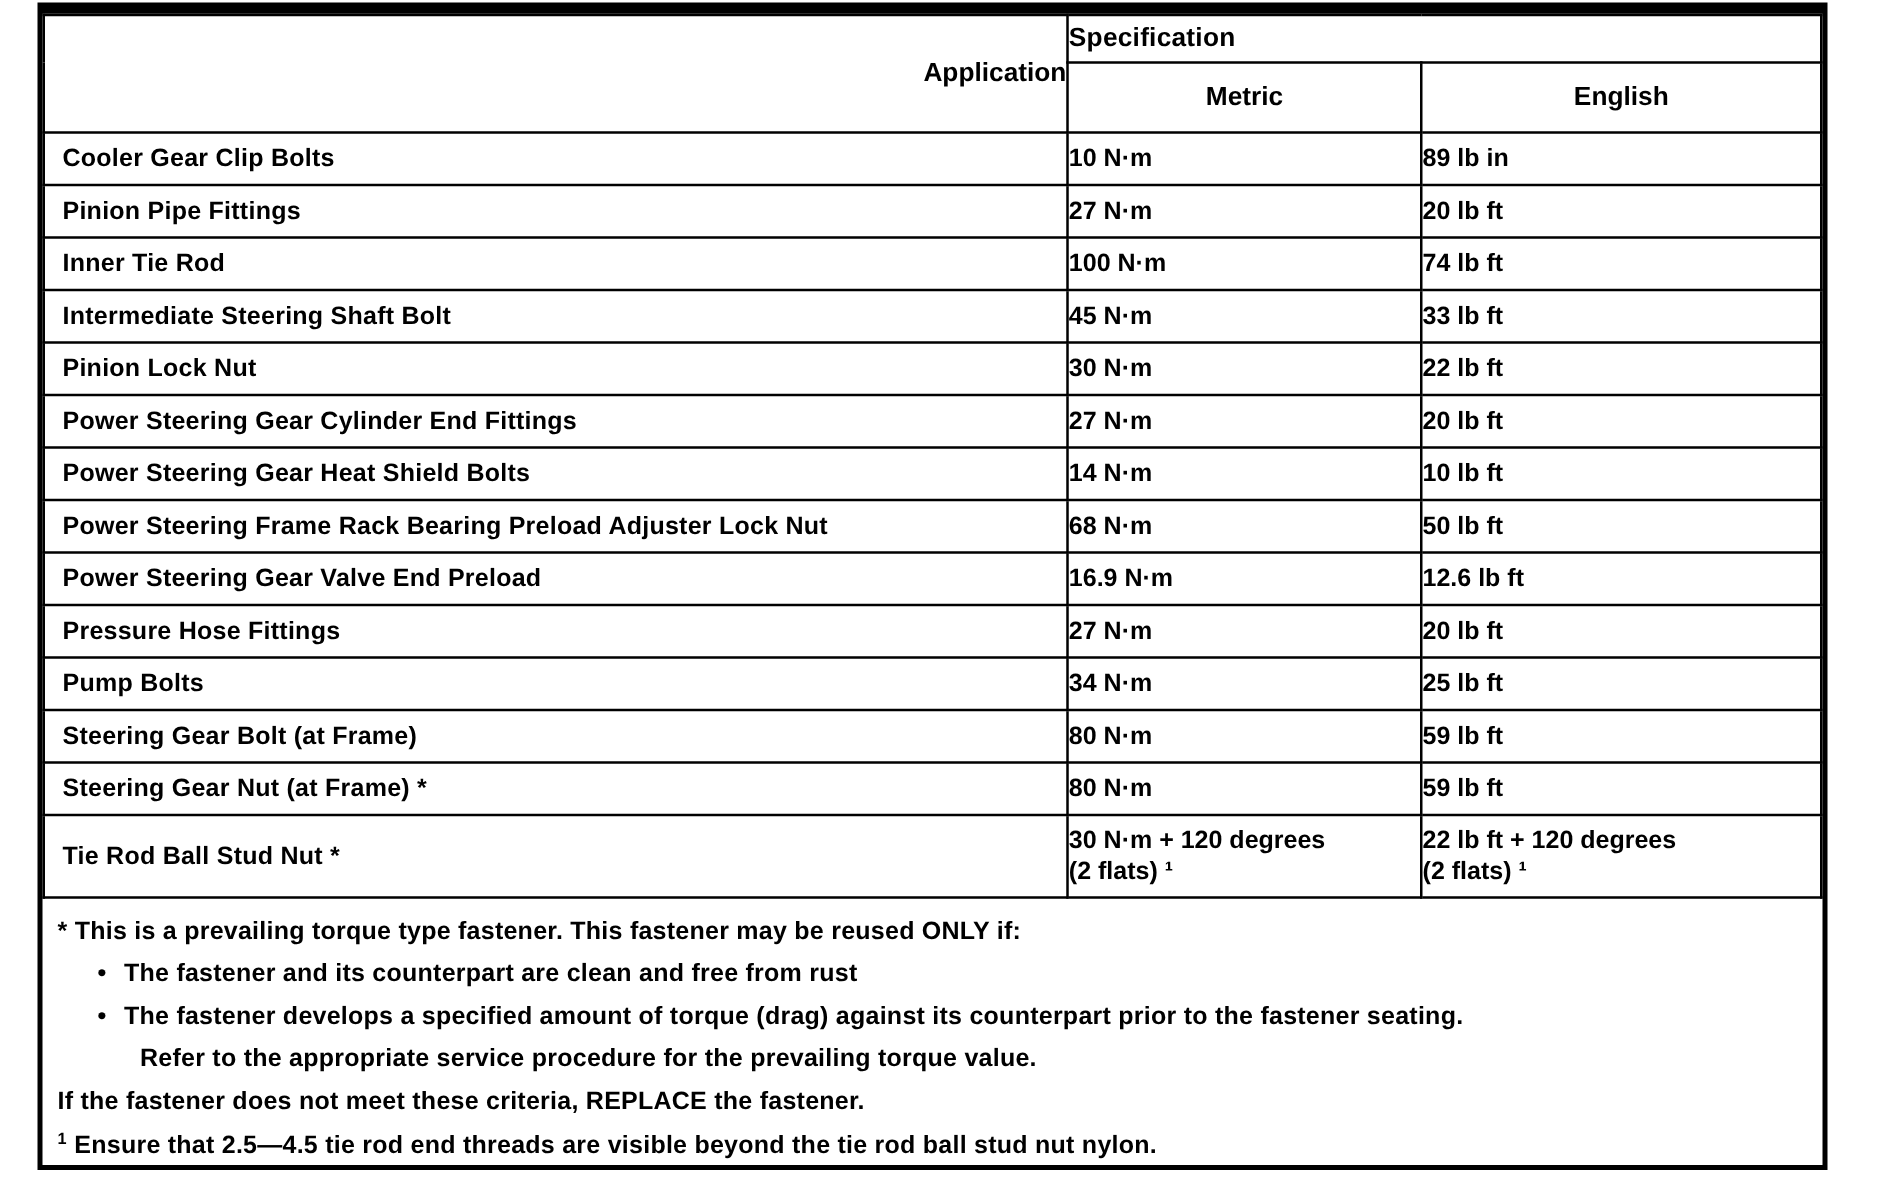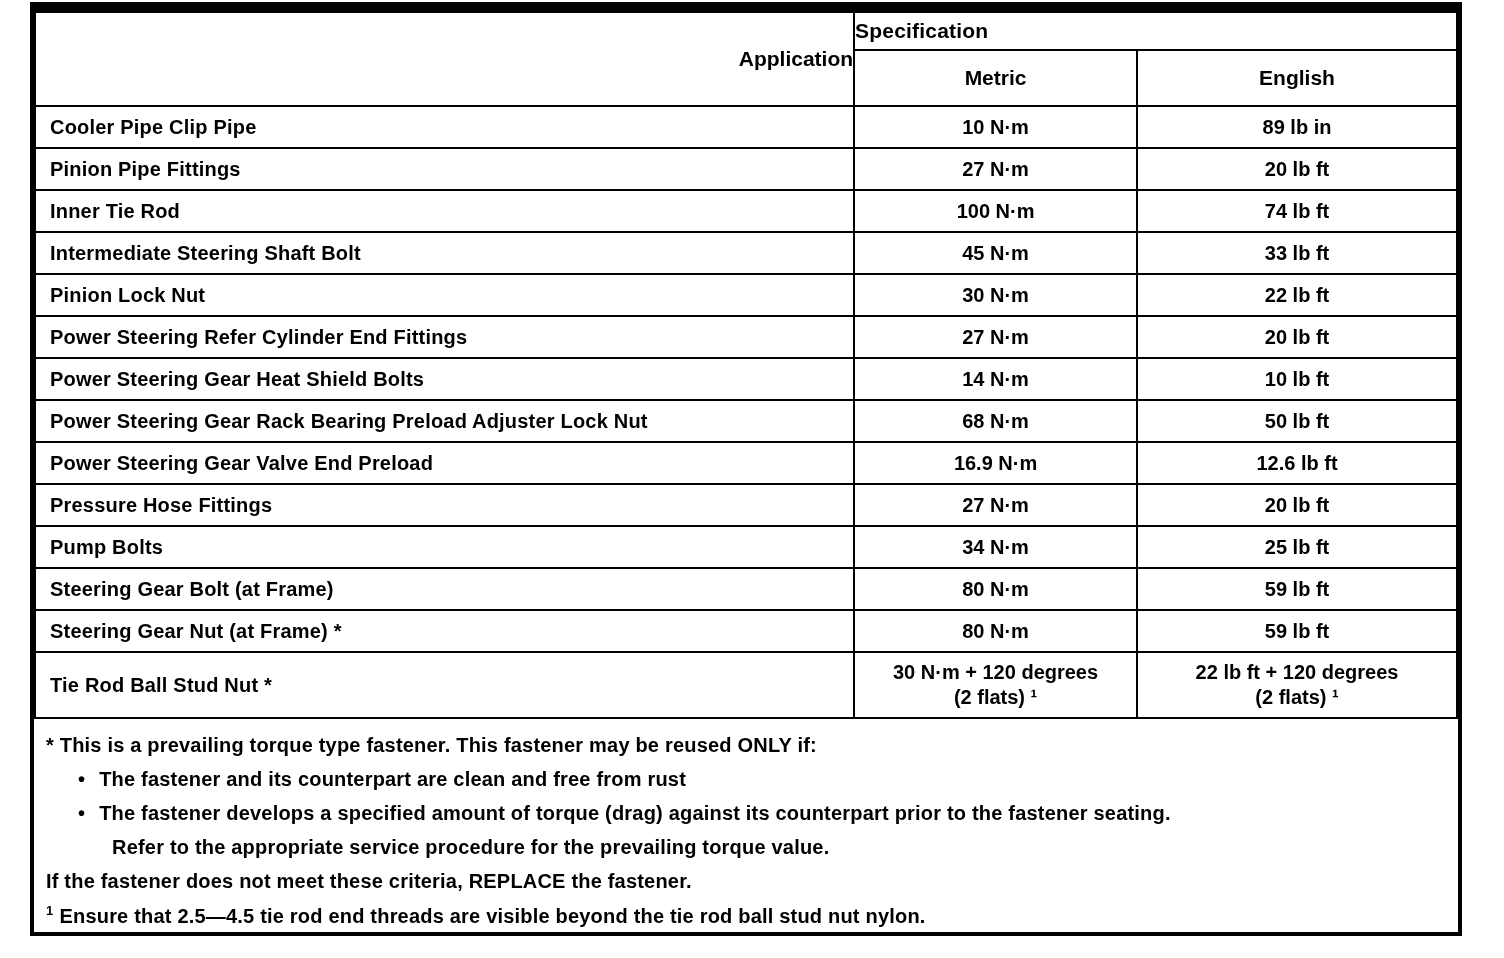--- a/index.html
+++ b/index.html
@@ -46,21 +46,20 @@
   }
   td.app {
     height: 42px;
     font-size: 20px;
     text-align: left;
     padding-left: 14px;
     letter-spacing: 0.2px;
   }
   td.val {
     font-size: 20px;
-    text-align: center;
     white-space: pre-line;
     line-height: 1.25;
   }
   tr.tall td { height: 66px; }
   .footnotes {
     padding: 14px 14px 0 12px;
     font-size: 20px;
     letter-spacing: 0.2px;
   }
   .fn-line { margin-bottom: 10px; line-height: 1.2; }
@@ -90,21 +89,21 @@
           <th rowspan="2" class="app-h">Application</th>
           <th colspan="2" class="spec-h">Specification</th>
         </tr>
         <tr>
           <th class="sub-h">Metric</th>
           <th class="sub-h">English</th>
         </tr>
       </thead>
       <tbody>
         <tr>
-          <td class="app">Cooler Pipe Clip Pipe</td>
+          <td class="app">Cooler Gear Clip Bolts</td>
           <td class="val">10 N·m</td>
           <td class="val">89 lb in</td>
         </tr>
         <tr>
           <td class="app">Pinion Pipe Fittings</td>
           <td class="val">27 N·m</td>
           <td class="val">20 lb ft</td>
         </tr>
         <tr>
           <td class="app">Inner Tie Rod</td>
@@ -115,31 +114,31 @@
           <td class="app">Intermediate Steering Shaft Bolt</td>
           <td class="val">45 N·m</td>
           <td class="val">33 lb ft</td>
         </tr>
         <tr>
           <td class="app">Pinion Lock Nut</td>
           <td class="val">30 N·m</td>
           <td class="val">22 lb ft</td>
         </tr>
         <tr>
-          <td class="app">Power Steering Refer Cylinder End Fittings</td>
+          <td class="app">Power Steering Gear Cylinder End Fittings</td>
           <td class="val">27 N·m</td>
           <td class="val">20 lb ft</td>
         </tr>
         <tr>
           <td class="app">Power Steering Gear Heat Shield Bolts</td>
           <td class="val">14 N·m</td>
           <td class="val">10 lb ft</td>
         </tr>
         <tr>
-          <td class="app">Power Steering Gear Rack Bearing Preload Adjuster Lock Nut</td>
+          <td class="app">Power Steering Frame Rack Bearing Preload Adjuster Lock Nut</td>
           <td class="val">68 N·m</td>
           <td class="val">50 lb ft</td>
         </tr>
         <tr>
           <td class="app">Power Steering Gear Valve End Preload</td>
           <td class="val">16.9 N·m</td>
           <td class="val">12.6 lb ft</td>
         </tr>
         <tr>
           <td class="app">Pressure Hose Fittings</td>

